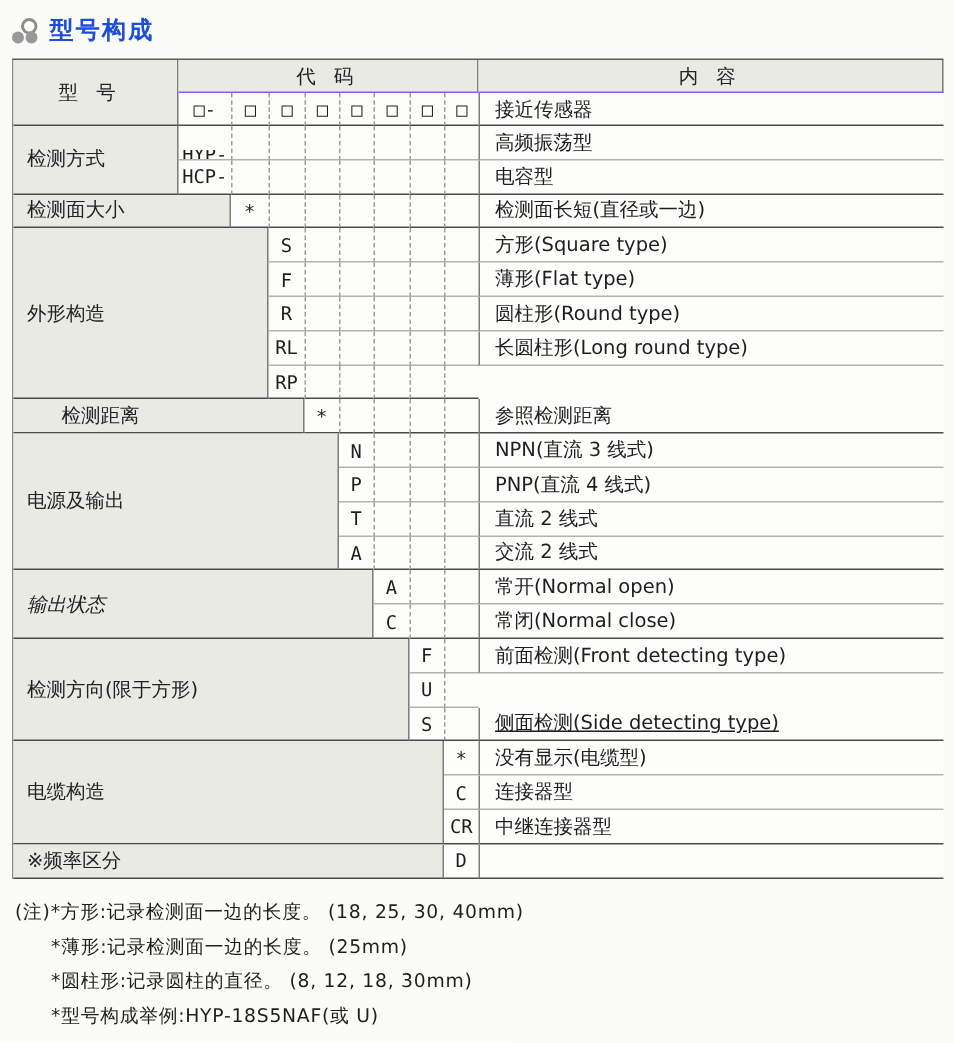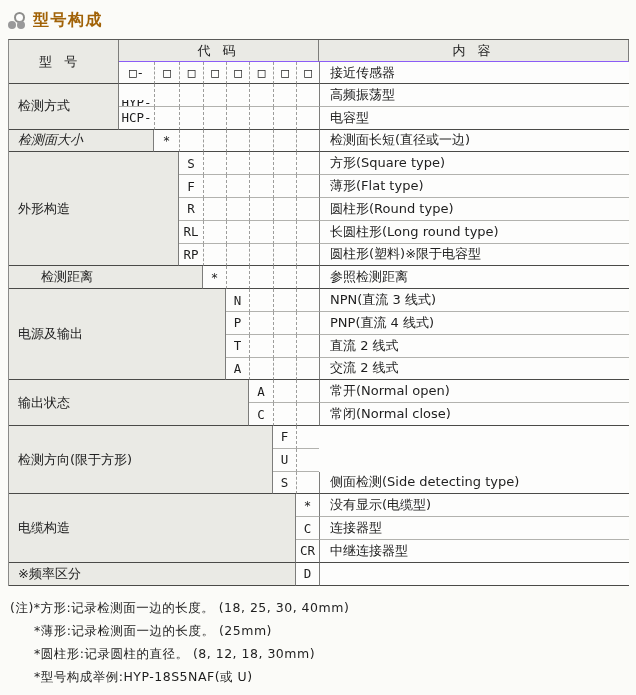--- a/index.html
+++ b/index.html
@@ -10,21 +10,21 @@
     color:#2b2b2b;
     -webkit-font-smoothing:antialiased;
   }
   
   .title-row{display:flex;align-items:center;gap:7px;padding:9px 0 0 8px;height:22px;}
   .dots-icon{position:relative;width:18px;height:17px;flex:0 0 auto;}
   .dots-icon i{position:absolute;border-radius:50%;display:block;}
   .dots-icon .d1{left:6px;top:0;width:7px;height:7px;border:2px solid #8d8d8b;background:#fdfdfc;}
   .dots-icon .d2{left:0;top:9px;width:8px;height:8px;background:#99999a;}
   .dots-icon .d3{left:9px;top:9px;width:8px;height:8px;background:#99999a;}
-  .page-title{font-size:16px;font-weight:bold;letter-spacing:1.5px;color:#a16207;}
+  .page-title{font-size:16px;font-weight:bold;letter-spacing:1.5px;color:#1d4ed8;}
 
   
   .model-table{
     margin:8px 0 0 8px;
     width:620px;
     display:grid;
     grid-template-columns:110px 35px 25px 24px 23px 23px 24px 23px 23px 310px;
     grid-template-rows:22px 22px repeat(22, 22.8px);
     border-top:1.5px solid #5a5a58;
     border-left:1px solid #8a8a88;
@@ -84,21 +84,21 @@
     <div class="c contentcell solidL rowend" style="grid-area: 3 / 10 / span 1 / span 1;">高频振荡型</div>
     <div class="c codecell groupend" style="grid-area: 4 / 2 / span 1 / span 1;">HCP-</div>
     <div class="c dashedL groupend" style="grid-area: 4 / 3 / span 1 / span 1;"></div>
     <div class="c dashedL groupend" style="grid-area: 4 / 4 / span 1 / span 1;"></div>
     <div class="c dashedL groupend" style="grid-area: 4 / 5 / span 1 / span 1;"></div>
     <div class="c dashedL groupend" style="grid-area: 4 / 6 / span 1 / span 1;"></div>
     <div class="c dashedL groupend" style="grid-area: 4 / 7 / span 1 / span 1;"></div>
     <div class="c dashedL groupend" style="grid-area: 4 / 8 / span 1 / span 1;"></div>
     <div class="c dashedL groupend" style="grid-area: 4 / 9 / span 1 / span 1;"></div>
     <div class="c contentcell solidL groupend" style="grid-area: 4 / 10 / span 1 / span 1;">电容型</div>
-    <div class="c lbl groupend" style="grid-area: 5 / 1 / span 1 / span 2; font-style: italic;">检测面大小</div>
+    <div class="c lbl groupend" style="grid-area: 5 / 1 / span 1 / span 2;">检测面大小</div>
     <div class="c codecell groupend" style="grid-area: 5 / 3 / span 1 / span 1;">*</div>
     <div class="c dashedL groupend" style="grid-area: 5 / 4 / span 1 / span 1;"></div>
     <div class="c dashedL groupend" style="grid-area: 5 / 5 / span 1 / span 1;"></div>
     <div class="c dashedL groupend" style="grid-area: 5 / 6 / span 1 / span 1;"></div>
     <div class="c dashedL groupend" style="grid-area: 5 / 7 / span 1 / span 1;"></div>
     <div class="c dashedL groupend" style="grid-area: 5 / 8 / span 1 / span 1;"></div>
     <div class="c dashedL groupend" style="grid-area: 5 / 9 / span 1 / span 1;"></div>
     <div class="c lbl groupend" style="grid-area: 6 / 1 / span 5 / span 3;">外形构造</div>
     <div class="c contentcell solidL groupend" style="grid-area: 5 / 10 / span 1 / span 1;">检测面长短(直径或一边)</div>
     <div class="c codecell rowend" style="grid-area: 6 / 4 / span 1 / span 1;">S</div>
@@ -128,21 +128,20 @@
     <div class="c dashedL rowend" style="grid-area: 9 / 7 / span 1 / span 1;"></div>
     <div class="c dashedL rowend" style="grid-area: 9 / 8 / span 1 / span 1;"></div>
     <div class="c dashedL rowend" style="grid-area: 9 / 9 / span 1 / span 1;"></div>
     <div class="c contentcell solidL rowend" style="grid-area: 9 / 10 / span 1 / span 1;">长圆柱形(Long round type)</div>
     <div class="c codecell groupend" style="grid-area: 10 / 4 / span 1 / span 1;">RP</div>
     <div class="c dashedL groupend" style="grid-area: 10 / 5 / span 1 / span 1;"></div>
     <div class="c dashedL groupend" style="grid-area: 10 / 6 / span 1 / span 1;"></div>
     <div class="c dashedL groupend" style="grid-area: 10 / 7 / span 1 / span 1;"></div>
     <div class="c dashedL groupend" style="grid-area: 10 / 8 / span 1 / span 1;"></div>
     <div class="c dashedL groupend" style="grid-area: 10 / 9 / span 1 / span 1;"></div>
-    <div class="c contentcell solidL groupend" style="grid-area: 10 / 10 / span 1 / span 1;">圆柱形(塑料)※限于电容型</div>
     <div class="c lbl groupend" style="grid-area: 11 / 1 / span 1 / span 4; padding-left: 32px;">检测距离</div>
     <div class="c codecell groupend" style="grid-area: 11 / 5 / span 1 / span 1;">*</div>
     <div class="c dashedL groupend" style="grid-area: 11 / 6 / span 1 / span 1;"></div>
     <div class="c dashedL groupend" style="grid-area: 11 / 7 / span 1 / span 1;"></div>
     <div class="c dashedL groupend" style="grid-area: 11 / 8 / span 1 / span 1;"></div>
     <div class="c dashedL groupend" style="grid-area: 11 / 9 / span 1 / span 1;"></div>
     <div class="c contentcell solidL groupend" style="grid-area: 11 / 10 / span 1 / span 1;">参照检测距离</div>
     <div class="c lbl groupend" style="grid-area: 12 / 1 / span 4 / span 5;">电源及输出</div>
     <div class="c codecell rowend" style="grid-area: 12 / 6 / span 1 / span 1;">N</div>
     <div class="c dashedL rowend" style="grid-area: 12 / 7 / span 1 / span 1;"></div>
@@ -157,37 +156,38 @@
     <div class="c codecell rowend" style="grid-area: 14 / 6 / span 1 / span 1;">T</div>
     <div class="c dashedL rowend" style="grid-area: 14 / 7 / span 1 / span 1;"></div>
     <div class="c dashedL rowend" style="grid-area: 14 / 8 / span 1 / span 1;"></div>
     <div class="c dashedL rowend" style="grid-area: 14 / 9 / span 1 / span 1;"></div>
     <div class="c contentcell solidL rowend" style="grid-area: 14 / 10 / span 1 / span 1;">直流 2 线式</div>
     <div class="c codecell groupend" style="grid-area: 15 / 6 / span 1 / span 1;">A</div>
     <div class="c dashedL groupend" style="grid-area: 15 / 7 / span 1 / span 1;"></div>
     <div class="c dashedL groupend" style="grid-area: 15 / 8 / span 1 / span 1;"></div>
     <div class="c dashedL groupend" style="grid-area: 15 / 9 / span 1 / span 1;"></div>
     <div class="c contentcell solidL groupend" style="grid-area: 15 / 10 / span 1 / span 1;">交流 2 线式</div>
-    <div class="c lbl groupend" style="grid-area: 16 / 1 / span 2 / span 6;">输出状态</div>
+    <div class="c lbl groupend" style="grid-area: 16 / 1 / span 2 / span 6; font-style: italic;">输出状态</div>
     <div class="c codecell rowend" style="grid-area: 16 / 7 / span 1 / span 1;">A</div>
     <div class="c dashedL rowend" style="grid-area: 16 / 8 / span 1 / span 1;"></div>
     <div class="c dashedL rowend" style="grid-area: 16 / 9 / span 1 / span 1;"></div>
     <div class="c contentcell solidL rowend" style="grid-area: 16 / 10 / span 1 / span 1;">常开(Normal open)</div>
     <div class="c codecell groupend" style="grid-area: 17 / 7 / span 1 / span 1;">C</div>
     <div class="c dashedL groupend" style="grid-area: 17 / 8 / span 1 / span 1;"></div>
     <div class="c dashedL groupend" style="grid-area: 17 / 9 / span 1 / span 1;"></div>
     <div class="c contentcell solidL groupend" style="grid-area: 17 / 10 / span 1 / span 1;">常闭(Normal close)</div>
     <div class="c lbl groupend" style="grid-area: 18 / 1 / span 3 / span 7;">检测方向(限于方形)</div>
     <div class="c codecell rowend" style="grid-area: 18 / 8 / span 1 / span 1;">F</div>
     <div class="c dashedL rowend" style="grid-area: 18 / 9 / span 1 / span 1;"></div>
+    <div class="c contentcell solidL rowend" style="grid-area: 18 / 10 / span 1 / span 1;">前面检测(Front detecting type)</div>
     <div class="c codecell rowend" style="grid-area: 19 / 8 / span 1 / span 1;">U</div>
     <div class="c dashedL rowend" style="grid-area: 19 / 9 / span 1 / span 1;"></div>
     <div class="c codecell groupend" style="grid-area: 20 / 8 / span 1 / span 1;">S</div>
     <div class="c dashedL groupend" style="grid-area: 20 / 9 / span 1 / span 1;"></div>
-    <div class="c contentcell solidL groupend" style="grid-area: 20 / 10 / span 1 / span 1;">侧面检测(Side detecting type)</div>
+    <div class="c contentcell solidL groupend" style="grid-area: 20 / 10 / span 1 / span 1; text-decoration: underline;">侧面检测(Side detecting type)</div>
     <div class="c lbl groupend" style="grid-area: 21 / 1 / span 3 / span 8;">电缆构造</div>
     <div class="c codecell rowend" style="grid-area: 21 / 9 / span 1 / span 1;">*</div>
     <div class="c contentcell solidL rowend" style="grid-area: 21 / 10 / span 1 / span 1;">没有显示(电缆型)</div>
     <div class="c codecell rowend" style="grid-area: 22 / 9 / span 1 / span 1;">C</div>
     <div class="c contentcell solidL rowend" style="grid-area: 22 / 10 / span 1 / span 1;">连接器型</div>
     <div class="c codecell groupend" style="grid-area: 23 / 9 / span 1 / span 1;">CR</div>
     <div class="c contentcell solidL groupend" style="grid-area: 23 / 10 / span 1 / span 1;">中继连接器型</div>
     <div class="c lbl groupend" style="grid-area: 24 / 1 / span 1 / span 8;">※频率区分</div>
     <div class="c codecell groupend" style="grid-area: 24 / 9 / span 1 / span 1;">D</div>
     <div class="c contentcell solidL groupend" style="grid-area: 24 / 10 / span 1 / span 1;"></div>

